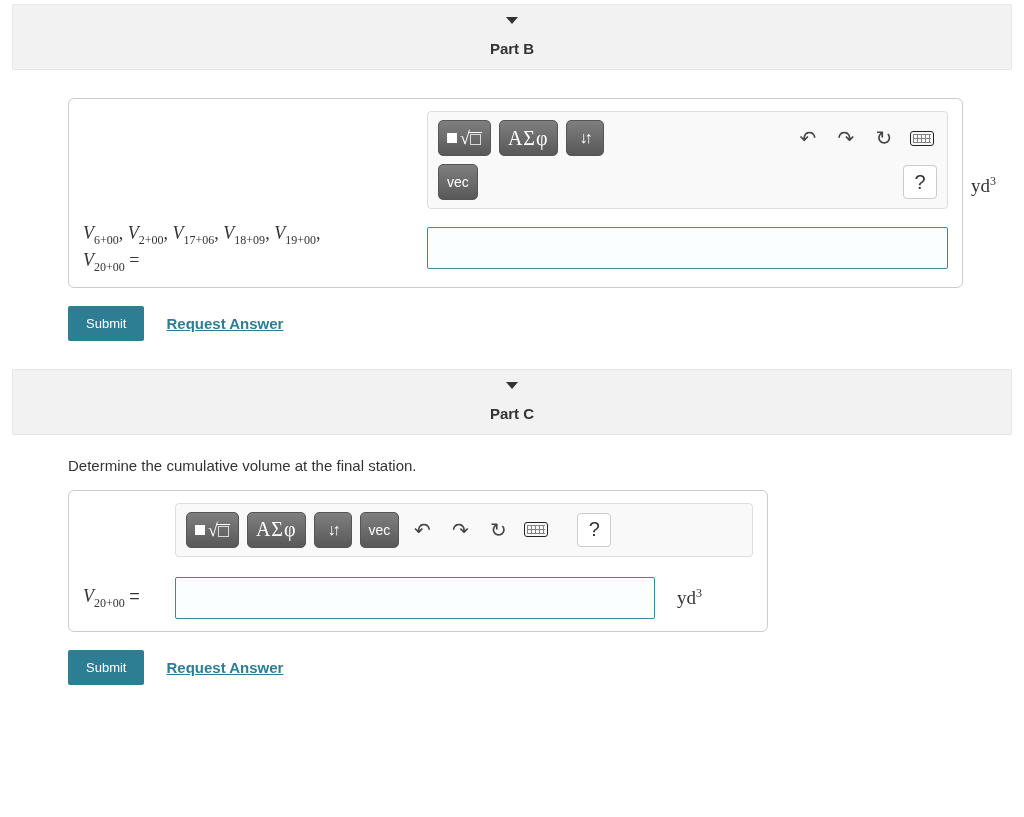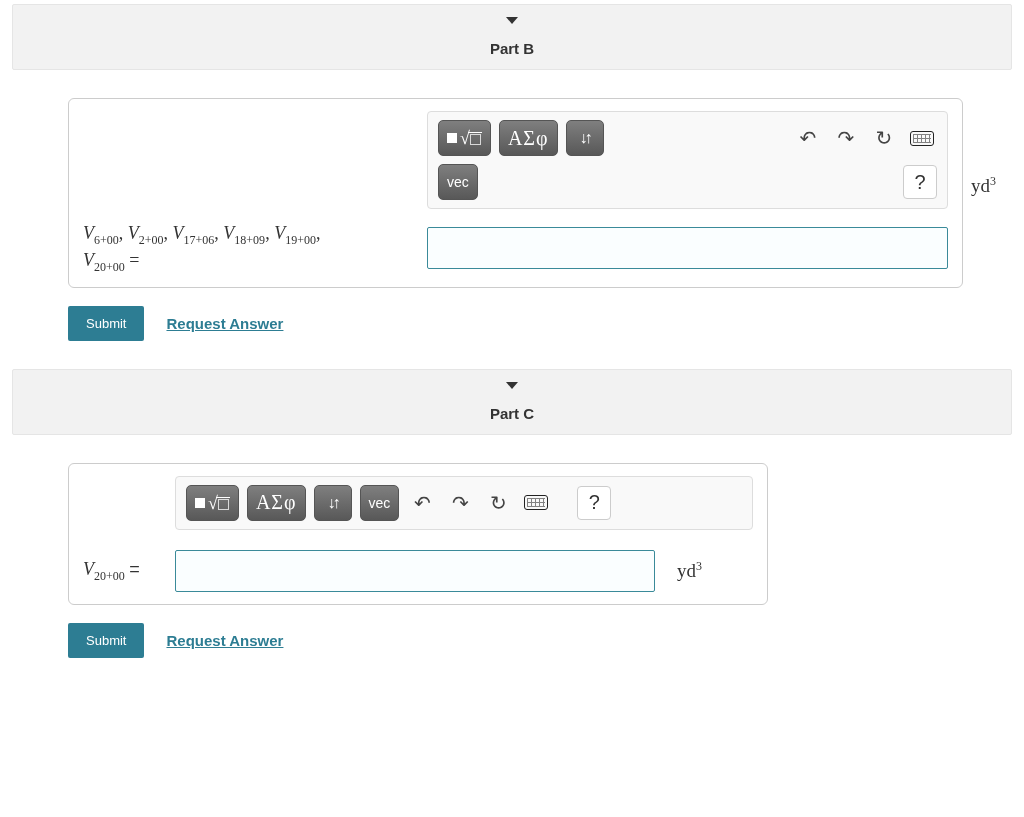--- a/index.html
+++ b/index.html
@@ -244,20 +244,21 @@
   </div>
 </div>
 
 <div class="part-header">
   <span class="caret"></span>
   <span class="title">Part C</span>
 </div>
 
 <div class="part-body">
   <div class="prompt">
+    <p>Determine the cumulative volume at the final station.</p>
   </div>
 
   <div class="answer-box" style="max-width:700px;">
     <div class="var-row">
       <div class="var-label" style="width:78px;"></div>
       <div class="input-col">
         <div class="tb-wrap" style="display:block;">
           <div class="tb-row">
             <span class="tb-btn small">
               <span class="ico-template">

